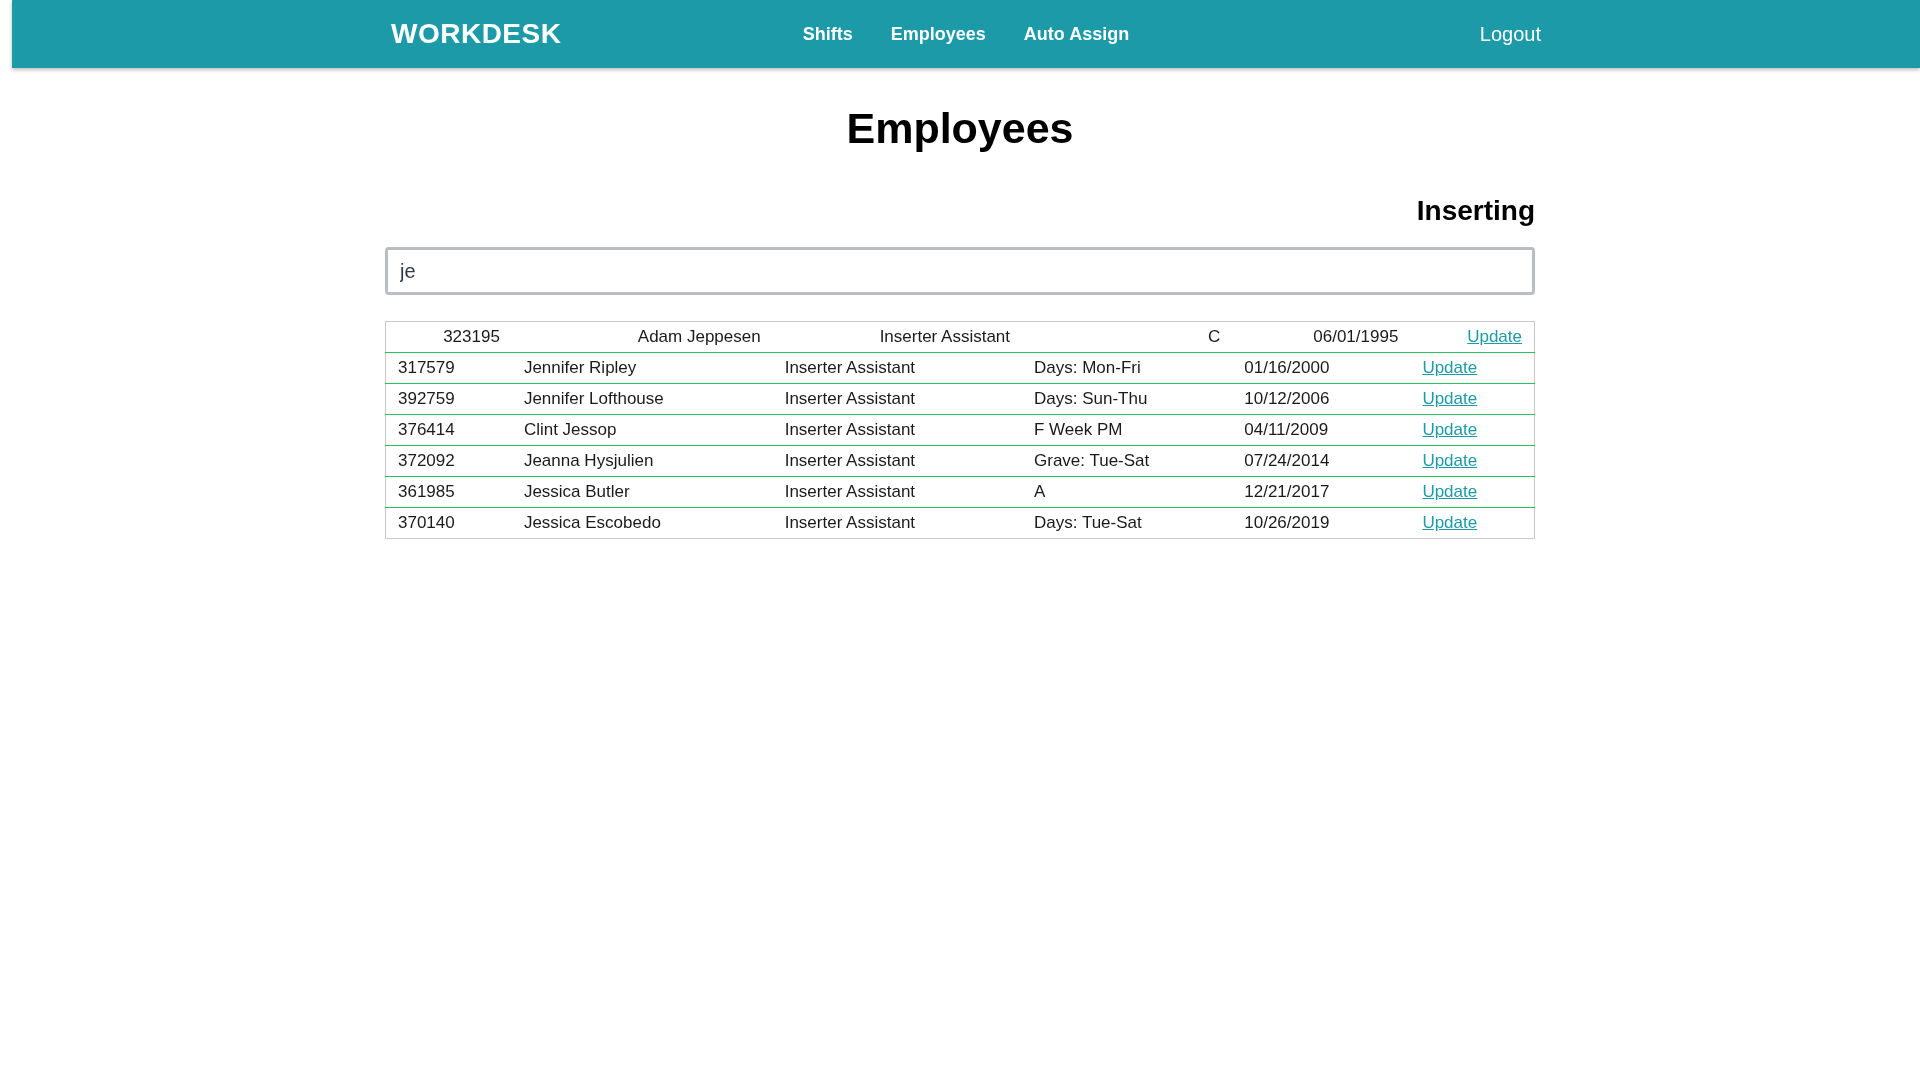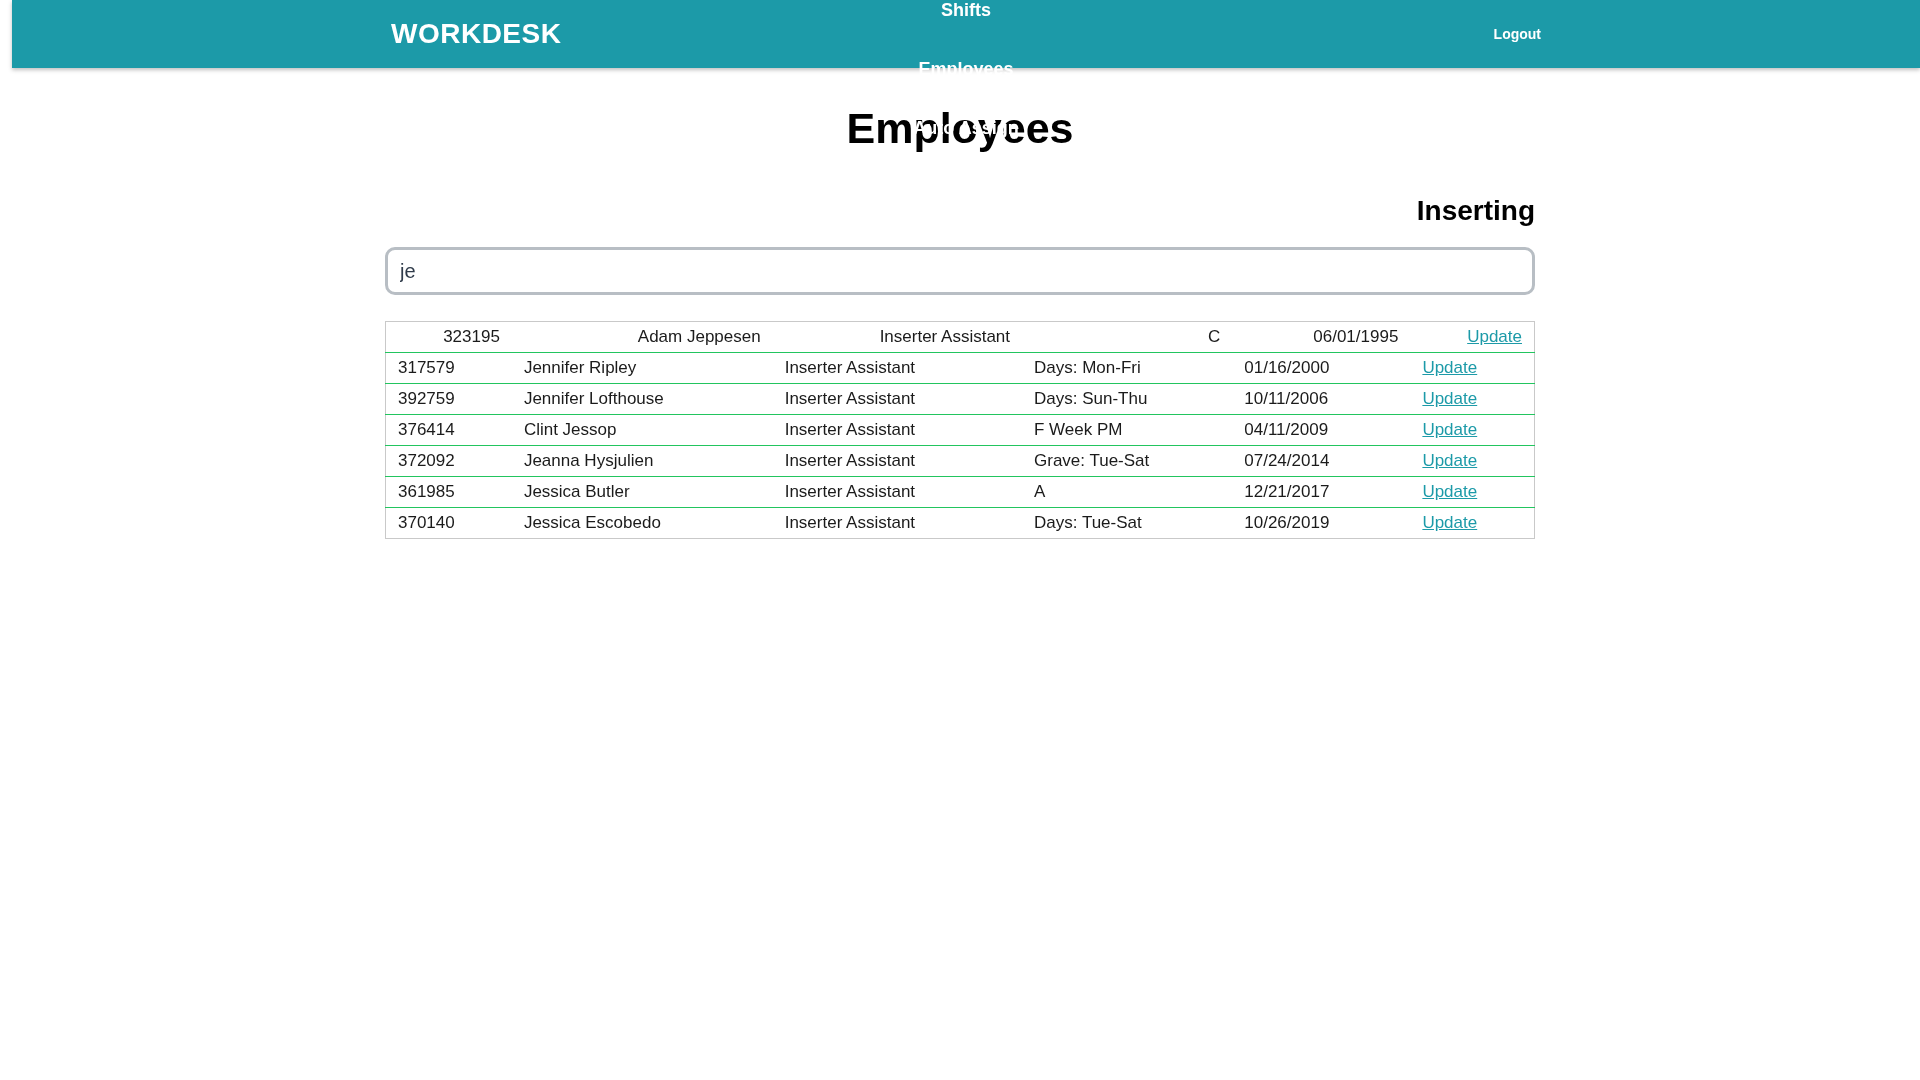--- a/index.html
+++ b/index.html
@@ -37,33 +37,32 @@
   }
   .main-nav {
     position: absolute;
     left: 50%;
     top: 0;
     height: 100%;
     transform: translateX(-50%);
     display: flex;
     align-items: center;
     gap: 38px;
-    flex-direction: column;
   }
   .nav-link {
     color: #ffffff;
     font-size: 18px;
     font-weight: bold;
     cursor: pointer;
     white-space: nowrap;
   }
   .logout-link {
     color: #ffffff;
-    font-size: 14px;
-    font-weight: bold;
+    font-size: 20px;
+    font-weight: normal;
     cursor: pointer;
   }
 
   
   .container {
     width: 1150px;
     margin: 0 auto;
   }
   .page-title {
     font-size: 43px;
@@ -76,21 +75,21 @@
     font-size: 28px;
     font-weight: bold;
     margin: 42px 0 20px 0;
     color: #000000;
     text-align: right;
   }
   .filter-input {
     width: 100%;
     height: 48px;
     border: 3px solid #b8bec4;
-    border-radius: 10px;
+    border-radius: 4px;
     font-family: "Liberation Sans", sans-serif;
     font-size: 20px;
     color: #2f3b4a;
     padding: 0 12px;
     outline: none;
     background: #ffffff;
   }
 
   
   .employees-table {
@@ -174,21 +173,21 @@
           <td>
             <a href="#" class="update-link">Update</a>
           </td>
         </tr>
 
         <tr>
           <td>392759</td>
           <td>Jennifer Lofthouse</td>
           <td>Inserter Assistant</td>
           <td>Days: Sun-Thu</td>
-          <td>10/11/2006</td>
+          <td>10/12/2006</td>
           <td>
             <a href="#" class="update-link">Update</a>
           </td>
         </tr>
 
         <tr>
           <td>376414</td>
           <td>Clint Jessop</td>
           <td>Inserter Assistant</td>
           <td>F Week PM</td>

